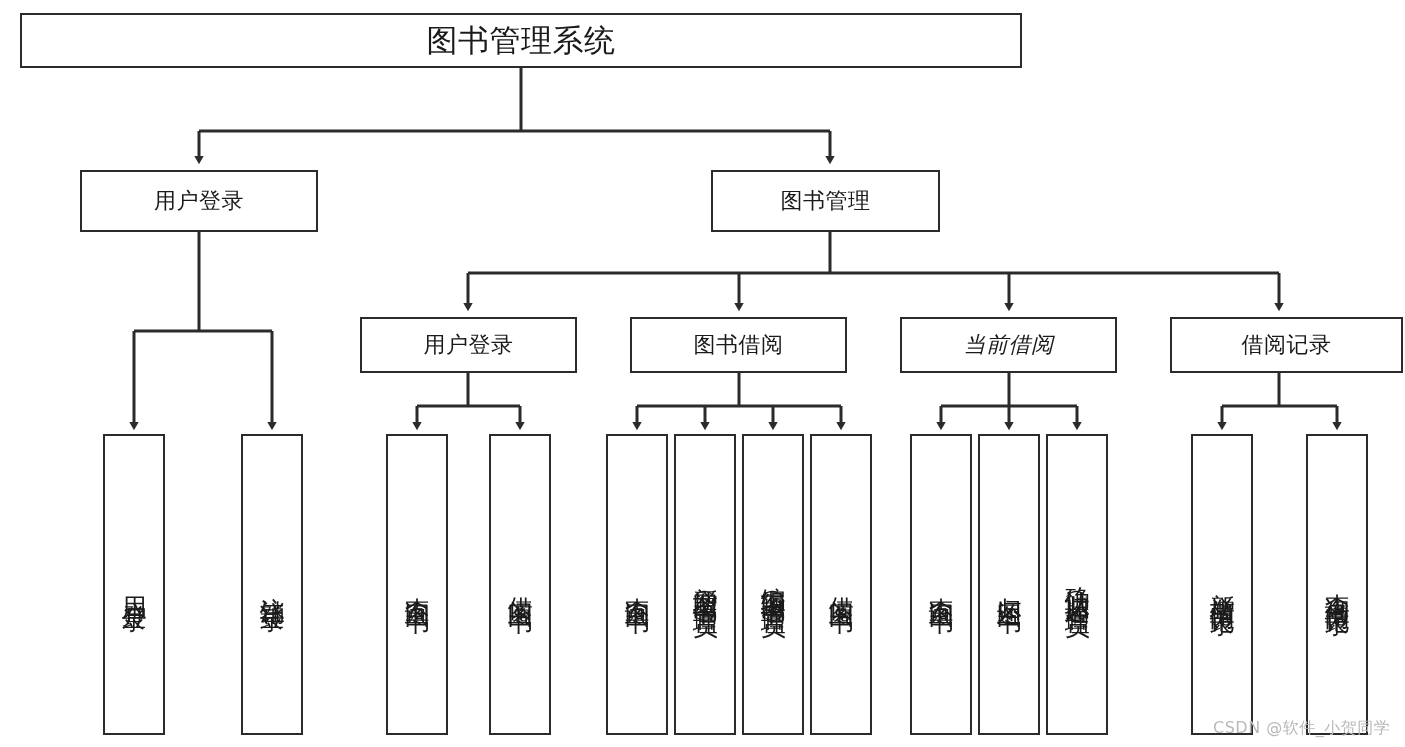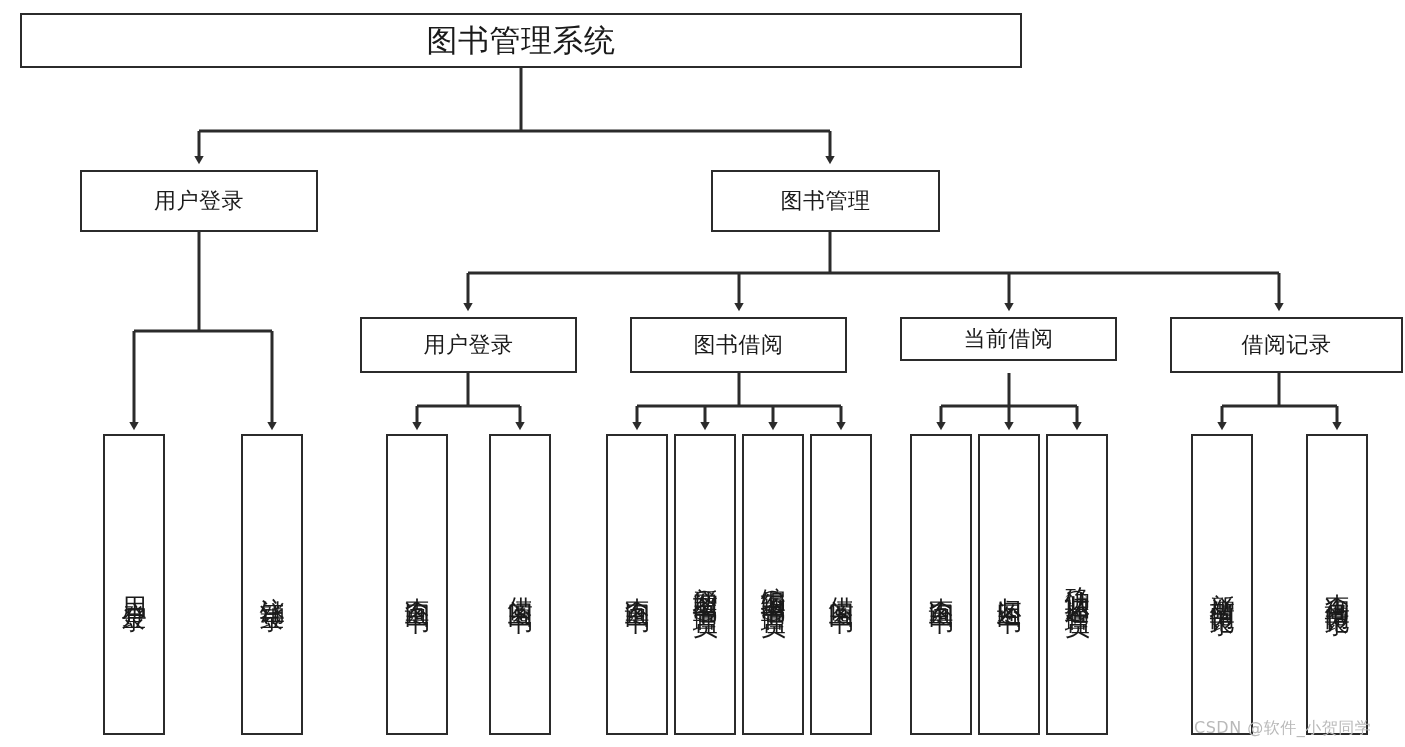--- a/index.html
+++ b/index.html
@@ -63,20 +63,21 @@
     letter-spacing: 4px;
     white-space: nowrap;
   }
   .watermark {
     position: absolute;
     font-size: 16px;
     color: #b9b9b9;
     white-space: nowrap;
     letter-spacing: 0.5px;
     user-select: none;
+    margin-left: 19px;
   }
 </style>
 </head>
 <body>
 
 <div id="diagram">
 
   <svg id="connectors" viewBox="0 0 1405 747" width="1405" height="747" xmlns="http://www.w3.org/2000/svg">
     <defs>
       <marker id="arrow" markerWidth="11" markerHeight="11" refX="2.2" refY="5" orient="auto" markerUnits="userSpaceOnUse">
@@ -140,21 +141,21 @@
   </div>
 
   <div class="node horiz" style="left:360px; top:317px; width:217px; height:56px;">
     <span class="label">用户登录</span>
   </div>
 
   <div class="node horiz" style="left:630px; top:317px; width:217px; height:56px;">
     <span class="label">图书借阅</span>
   </div>
 
-  <div class="node horiz" style="left:900px; top:317px; width:217px; height:44px;">
+  <div class="node horiz" style="left:900px; top:317px; width:217px; height:56px;font-style:italic;">
     <span class="label">当前借阅</span>
   </div>
 
   <div class="node horiz" style="left:1170px; top:317px; width:233px; height:56px;">
     <span class="label">借阅记录</span>
   </div>
 
   <div class="node vert" style="left:103px; top:434px; width:62px; height:301px;">
     <span class="label">用户登录</span>
   </div>

